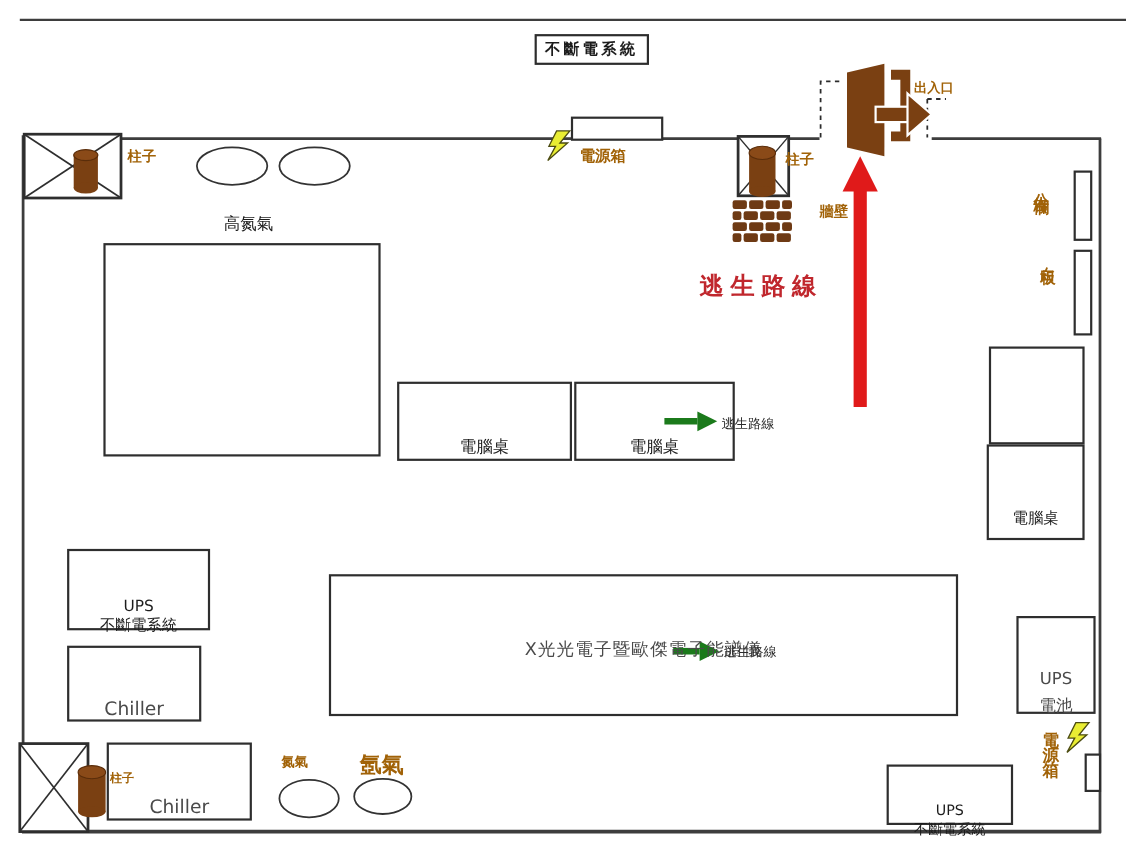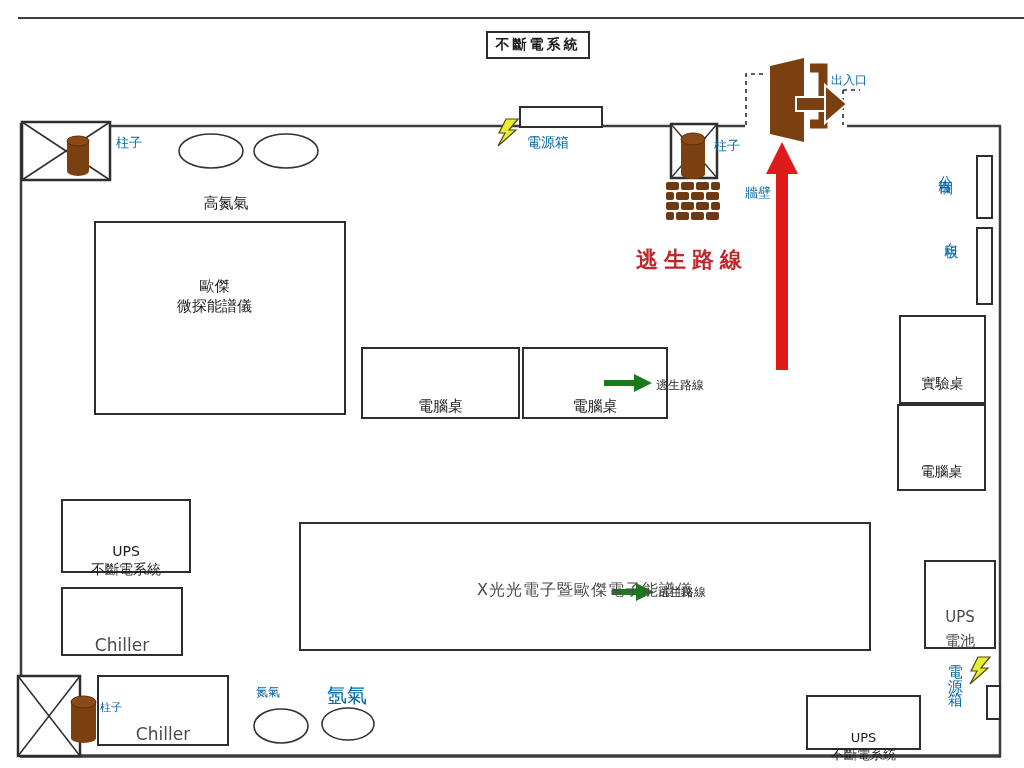--- a/index.html
+++ b/index.html
@@ -1,21 +1,21 @@
 <!DOCTYPE html>
 <html><head>
 <meta charset="utf-8">
 <style>
   html,body{margin:0;padding:0;background:#fff;}
   .stage{
     position:relative;width:1024px;height:768px;background:#ffffff;overflow:hidden;
     font-family:"DejaVu Sans","Liberation Sans",sans-serif;color:#1c1c1c;
   }
   .stage svg{position:absolute;left:0;top:0;}
-  .lbl{position:absolute;white-space:nowrap;color:#0369a1;line-height:1.15;}
+  .lbl{position:absolute;white-space:nowrap;color:#a16207;line-height:1.15;font-weight:bold;}
   .box-label{
     position:absolute;display:flex;flex-direction:column;align-items:center;
     justify-content:center;text-align:center;line-height:1.3;margin-top:24px;
   }
   .vtext{writing-mode:vertical-rl;text-orientation:upright;}
   .corridor-box{
     position:absolute;left:486px;top:31px;width:100px;height:24px;
     border:2px solid #2d2d2d;display:flex;align-items:center;justify-content:center;
     font-weight:bold;font-size:14px;letter-spacing:3px;
   }
@@ -165,33 +165,28 @@
   <div class="corridor-box">不斷電系統</div>
 
   <div class="lbl" style="left:831px;top:74px;font-size:12px;">出入口</div>
 
   <div class="lbl" style="left:116px;top:136px;font-size:13px;">柱子</div>
   <div class="lbl" style="left:714px;top:139px;font-size:13px;">柱子</div>
   <div class="lbl" style="left:710px;top:186px;font-size:13px;margin-left:35px;">牆壁</div>
 
   <div class="box-label" style="left:190px;top:170px;width:72px;font-size:15px;">高氮氣</div>
 
-  <div class="box-label" style="left:127px;top:253px;width:175px;font-size:15px;">
-    <span>歐傑</span>
-    <span>微探能譜儀</span>
-  </div>
 
   <div class="lbl" style="left:527px;top:134px;font-size:14px;">電源箱</div>
 
   <div class="escape-big">逃生路線</div>
 
   <div class="lbl vtext" style="left:938px;top:164px;font-size:14px;letter-spacing:3px;">公告欄</div>
   <div class="lbl vtext" style="left:944px;top:231px;font-size:14px;letter-spacing:3px;">白板</div>
 
-  <div class="box-label" style="left:900px;top:316px;width:85px;height:87px;font-size:14px;">實驗桌</div>
   <div class="box-label" style="left:898px;top:405px;width:87px;height:85px;font-size:14px;">電腦桌</div>
 
   <div class="box-label" style="left:362px;top:348px;width:157px;height:70px;font-size:15px;">電腦桌</div>
   <div class="box-label" style="left:523px;top:348px;width:144px;height:70px;font-size:15px;">電腦桌</div>
   <div class="escape-small" style="left:656px;top:377px;">逃生路線</div>
 
   <div class="box-label" style="left:62px;top:500px;width:128px;height:72px;font-size:14px;">
     <span>UPS</span>
     <span>不斷電系統</span>
   </div>

